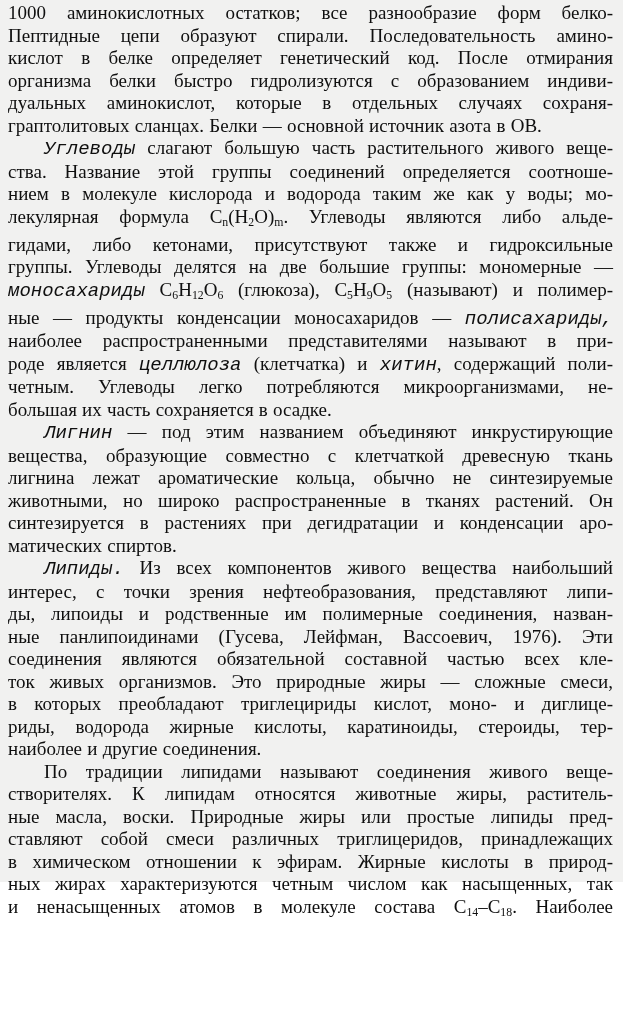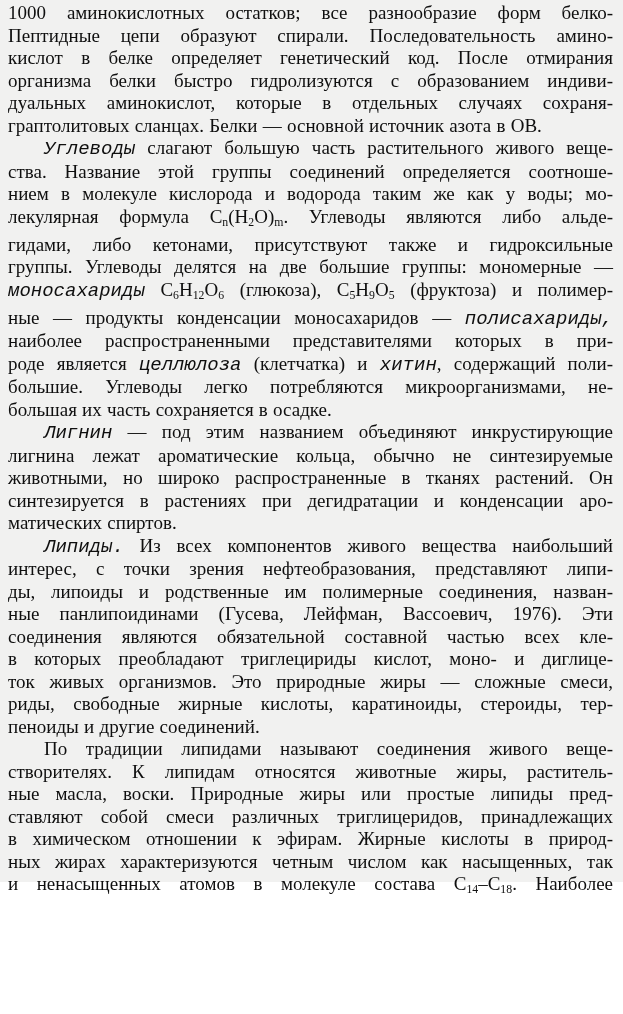--- a/index.html
+++ b/index.html
@@ -62,44 +62,45 @@
         <div class="line"><span>дуальных аминокислот, которые в отдельных случаях сохраня-</span></div>
         <div class="line lastline"><span>граптолитовых сланцах. Белки — основной источник азота в ОВ.</span></div>
       </div>
       <div class="para indent">
         <div class="line"><span class="it">Углеводы</span><span> слагают большую часть растительного живого веще-</span></div>
         <div class="line"><span>ства. Название этой группы соединений определяется соотноше-</span></div>
         <div class="line"><span>нием в молекуле кислорода и водорода таким же как у воды; мо-</span></div>
         <div class="line"><span>лекулярная формула C</span><span class="sb">n</span><span>(H</span><span class="sb">2</span><span>O)</span><span class="sb">m</span><span>. Углеводы являются либо альде-</span></div>
         <div class="line"><span>гидами, либо кетонами, присутствуют также и гидроксильные</span></div>
         <div class="line"><span>группы. Углеводы делятся на две большие группы: мономерные —</span></div>
-        <div class="line"><span class="it">моносахариды</span><span> C</span><span class="sb">6</span><span>H</span><span class="sb">12</span><span>O</span><span class="sb">6</span><span> (глюкоза), C</span><span class="sb">5</span><span>H</span><span class="sb">9</span><span>O</span><span class="sb">5</span><span> (фруктоза) и полимер-</span></div>
+        <div class="line"><span class="it">моносахариды</span><span> C</span><span class="sb">6</span><span>H</span><span class="sb">12</span><span>O</span><span class="sb">6</span><span> (глюкоза), C</span><span class="sb">5</span><span>H</span><span class="sb">9</span><span>O</span><span class="sb">5</span><span> (называют) и полимер-</span></div>
         <div class="line"><span>ные — продукты конденсации моносахаридов — </span><span class="it">полисахариды,</span></div>
-        <div class="line"><span>наиболее распространенными представителями которых в при-</span></div>
+        <div class="line"><span>наиболее распространенными представителями называют в при-</span></div>
         <div class="line"><span>роде является </span><span class="it">целлюлоза</span><span> (клетчатка) и </span><span class="it">хитин</span><span>, содержащий поли-</span></div>
-        <div class="line"><span>большие. Углеводы легко потребляются микроорганизмами, не-</span></div>
+        <div class="line"><span>четным. Углеводы легко потребляются микроорганизмами, не-</span></div>
         <div class="line lastline"><span>большая их часть сохраняется в осадке.</span></div>
       </div>
       <div class="para indent">
         <div class="line"><span class="it">Лигнин</span><span> — под этим названием объединяют инкрустирующие</span></div>
+        <div class="line"><span>вещества, образующие совместно с клетчаткой древесную ткань</span></div>
         <div class="line"><span>лигнина лежат ароматические кольца, обычно не синтезируемые</span></div>
         <div class="line"><span>животными, но широко распространенные в тканях растений. Он</span></div>
         <div class="line"><span>синтезируется в растениях при дегидратации и конденсации аро-</span></div>
         <div class="line lastline"><span>матических спиртов.</span></div>
       </div>
       <div class="para indent">
         <div class="line"><span class="it">Липиды.</span><span> Из всех компонентов живого вещества наибольший</span></div>
         <div class="line"><span>интерес, с точки зрения нефтеобразования, представляют липи-</span></div>
         <div class="line"><span>ды, липоиды и родственные им полимерные соединения, назван-</span></div>
         <div class="line"><span>ные панлипоидинами (Гусева, Лейфман, Вассоевич, 1976). Эти</span></div>
         <div class="line"><span>соединения являются обязательной составной частью всех кле-</span></div>
+        <div class="line"><span>ток живых организмов. Это природные жиры — сложные смеси,</span></div>
         <div class="line"><span>в которых преобладают триглецириды кислот, моно- и диглице-</span></div>
-        <div class="line"><span>ток живых организмов. Это природные жиры — сложные смеси,</span></div>
-        <div class="line"><span>риды, свободные жирные кислоты, каратиноиды, стероиды, тер-</span></div>
-        <div class="line lastline"><span>пеноиды и другие соединений.</span></div>
+        <div class="line"><span>риды, водорода жирные кислоты, каратиноиды, стероиды, тер-</span></div>
+        <div class="line lastline"><span>наиболее и другие соединения.</span></div>
       </div>
       <div class="para indent">
         <div class="line"><span>По традиции липидами называют соединения живого веще-</span></div>
         <div class="line"><span>створителях. К липидам относятся животные жиры, раститель-</span></div>
         <div class="line"><span>ные масла, воски. Природные жиры или простые липиды пред-</span></div>
         <div class="line"><span>ставляют собой смеси различных триглицеридов, принадлежащих</span></div>
         <div class="line"><span>в химическом отношении к эфирам. Жирные кислоты в природ-</span></div>
         <div class="line"><span>ных жирах характеризуются четным числом как насыщенных, так</span></div>
         <div class="line"><span>и ненасыщенных атомов в молекуле состава C</span><span class="sb">14</span><span>–C</span><span class="sb">18</span><span>. Наиболее</span></div>
       </div>

